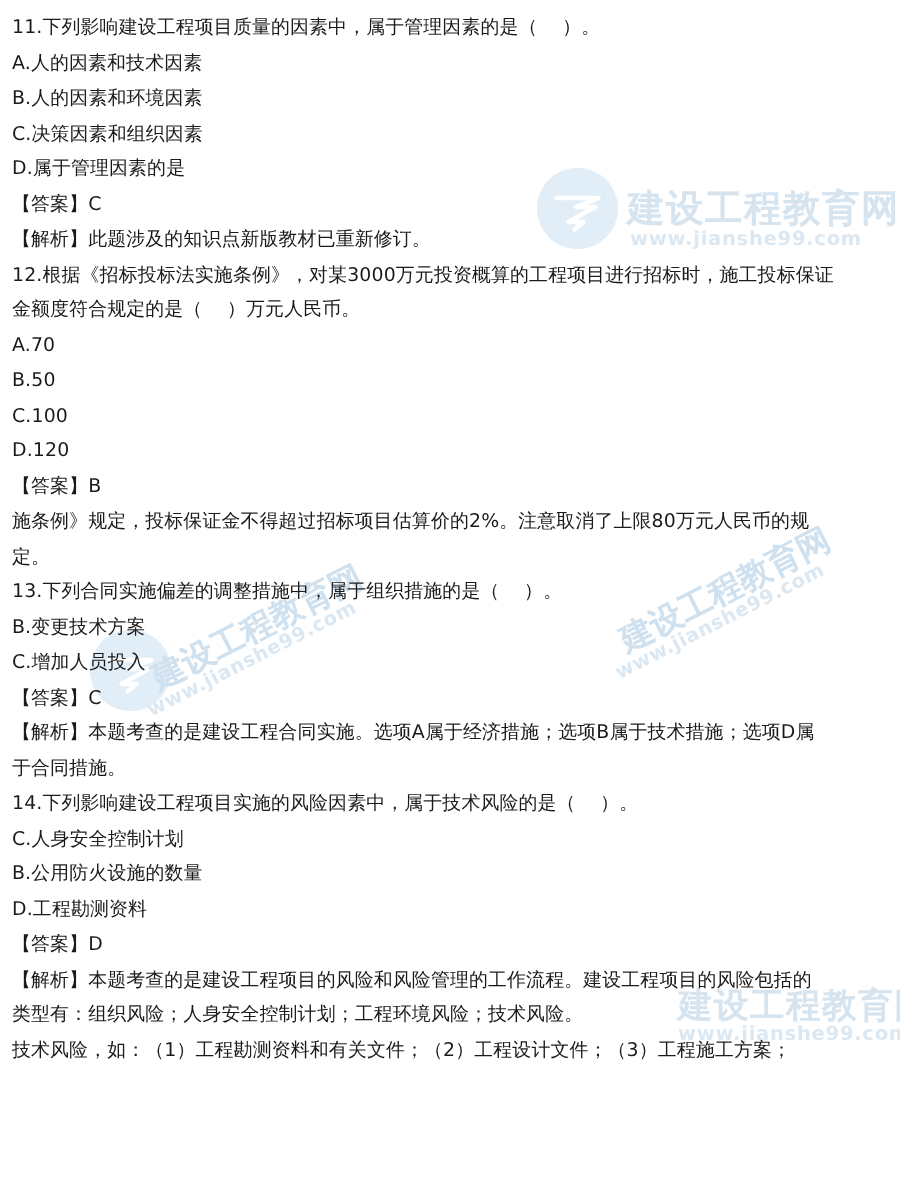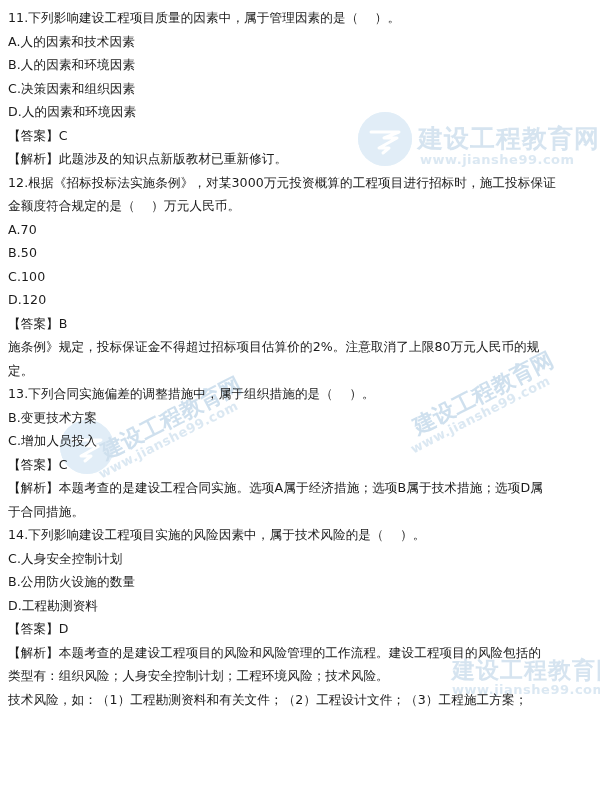--- a/index.html
+++ b/index.html
@@ -104,21 +104,21 @@
   <div class="wm wm-text wm-rot" style="left:408px; top:415px; font-size:22px;">建设工程教育网</div>
   <div class="wm wm-text wm-rot wm-url" style="left:408px; top:443px;">www.jianshe99.com</div>
 </div>
 
 <div id="page">
   <div id="lines">
       <div class="line q-stem">11.下列影响建设工程项目质量的因素中，属于管理因素的是（    ）。</div>
       <div class="line opt">A.人的因素和技术因素</div>
       <div class="line opt">B.人的因素和环境因素</div>
       <div class="line opt">C.决策因素和组织因素</div>
-      <div class="line opt">D.人的因素和环境因素</div>
+      <div class="line opt">D.属于管理因素的是</div>
       <div class="line ans">【答案】C</div>
       <div class="line exp">【解析】此题涉及的知识点新版教材已重新修订。</div>
       <div class="line q-stem">12.根据《招标投标法实施条例》，对某3000万元投资概算的工程项目进行招标时，施工投标保证</div>
       <div class="line q-stem">金额度符合规定的是（    ）万元人民币。</div>
       <div class="line opt">A.70</div>
       <div class="line opt">B.50</div>
       <div class="line opt">C.100</div>
       <div class="line opt">D.120</div>
       <div class="line ans">【答案】B</div>
       <div class="line exp">施条例》规定，投标保证金不得超过招标项目估算价的2%。注意取消了上限80万元人民币的规</div>

